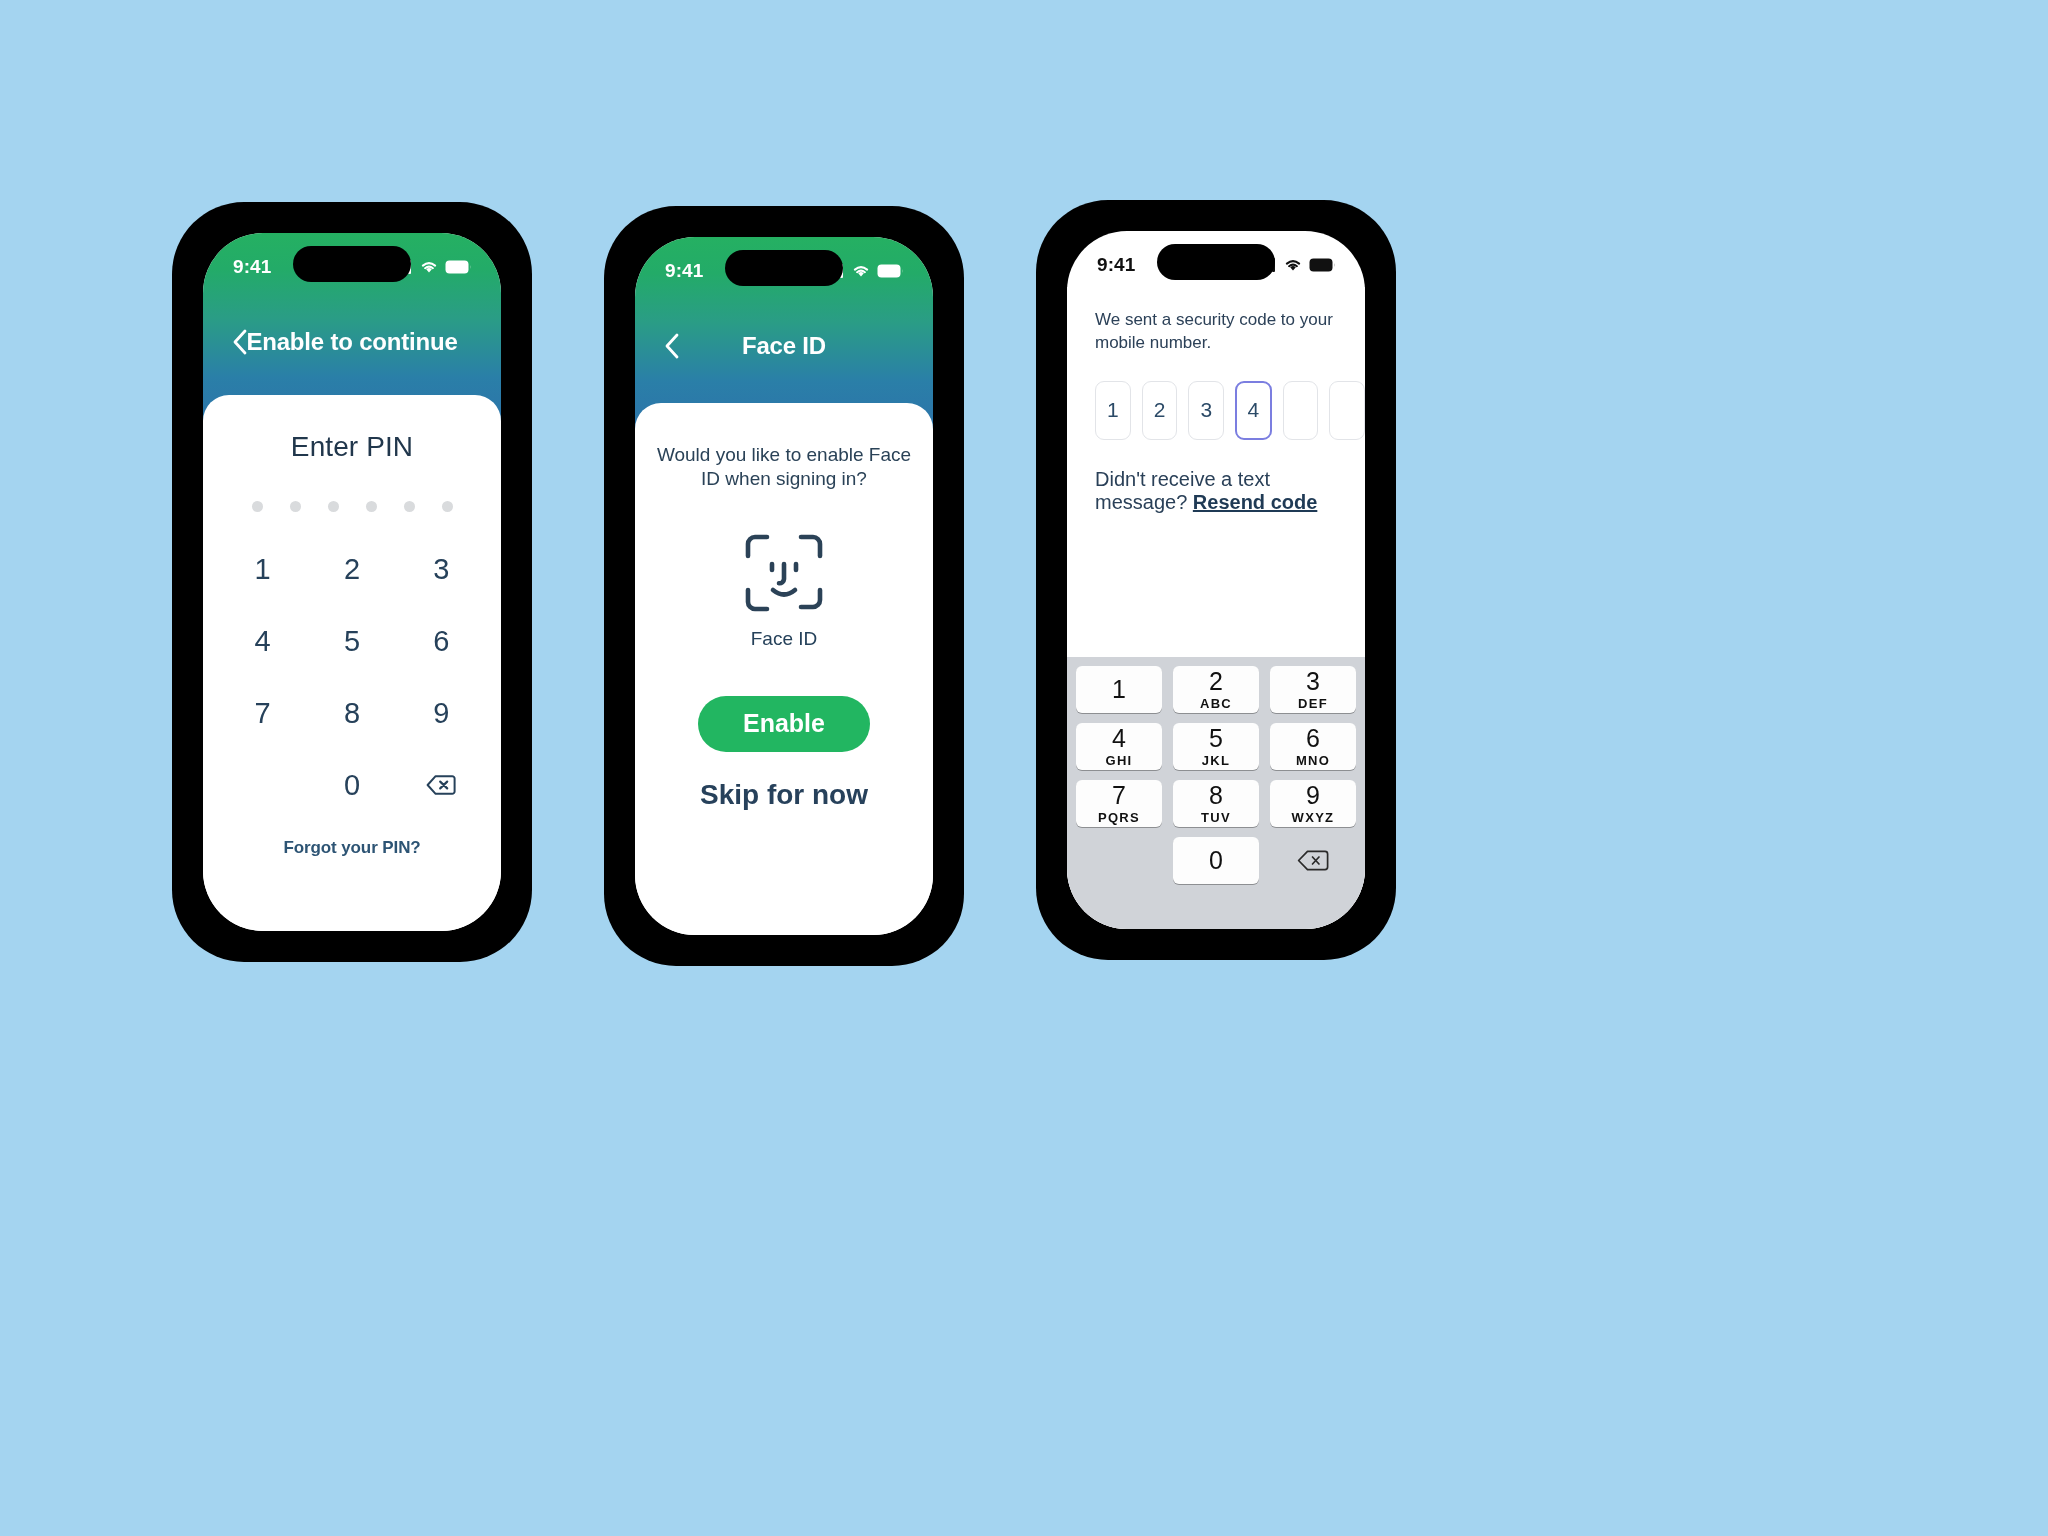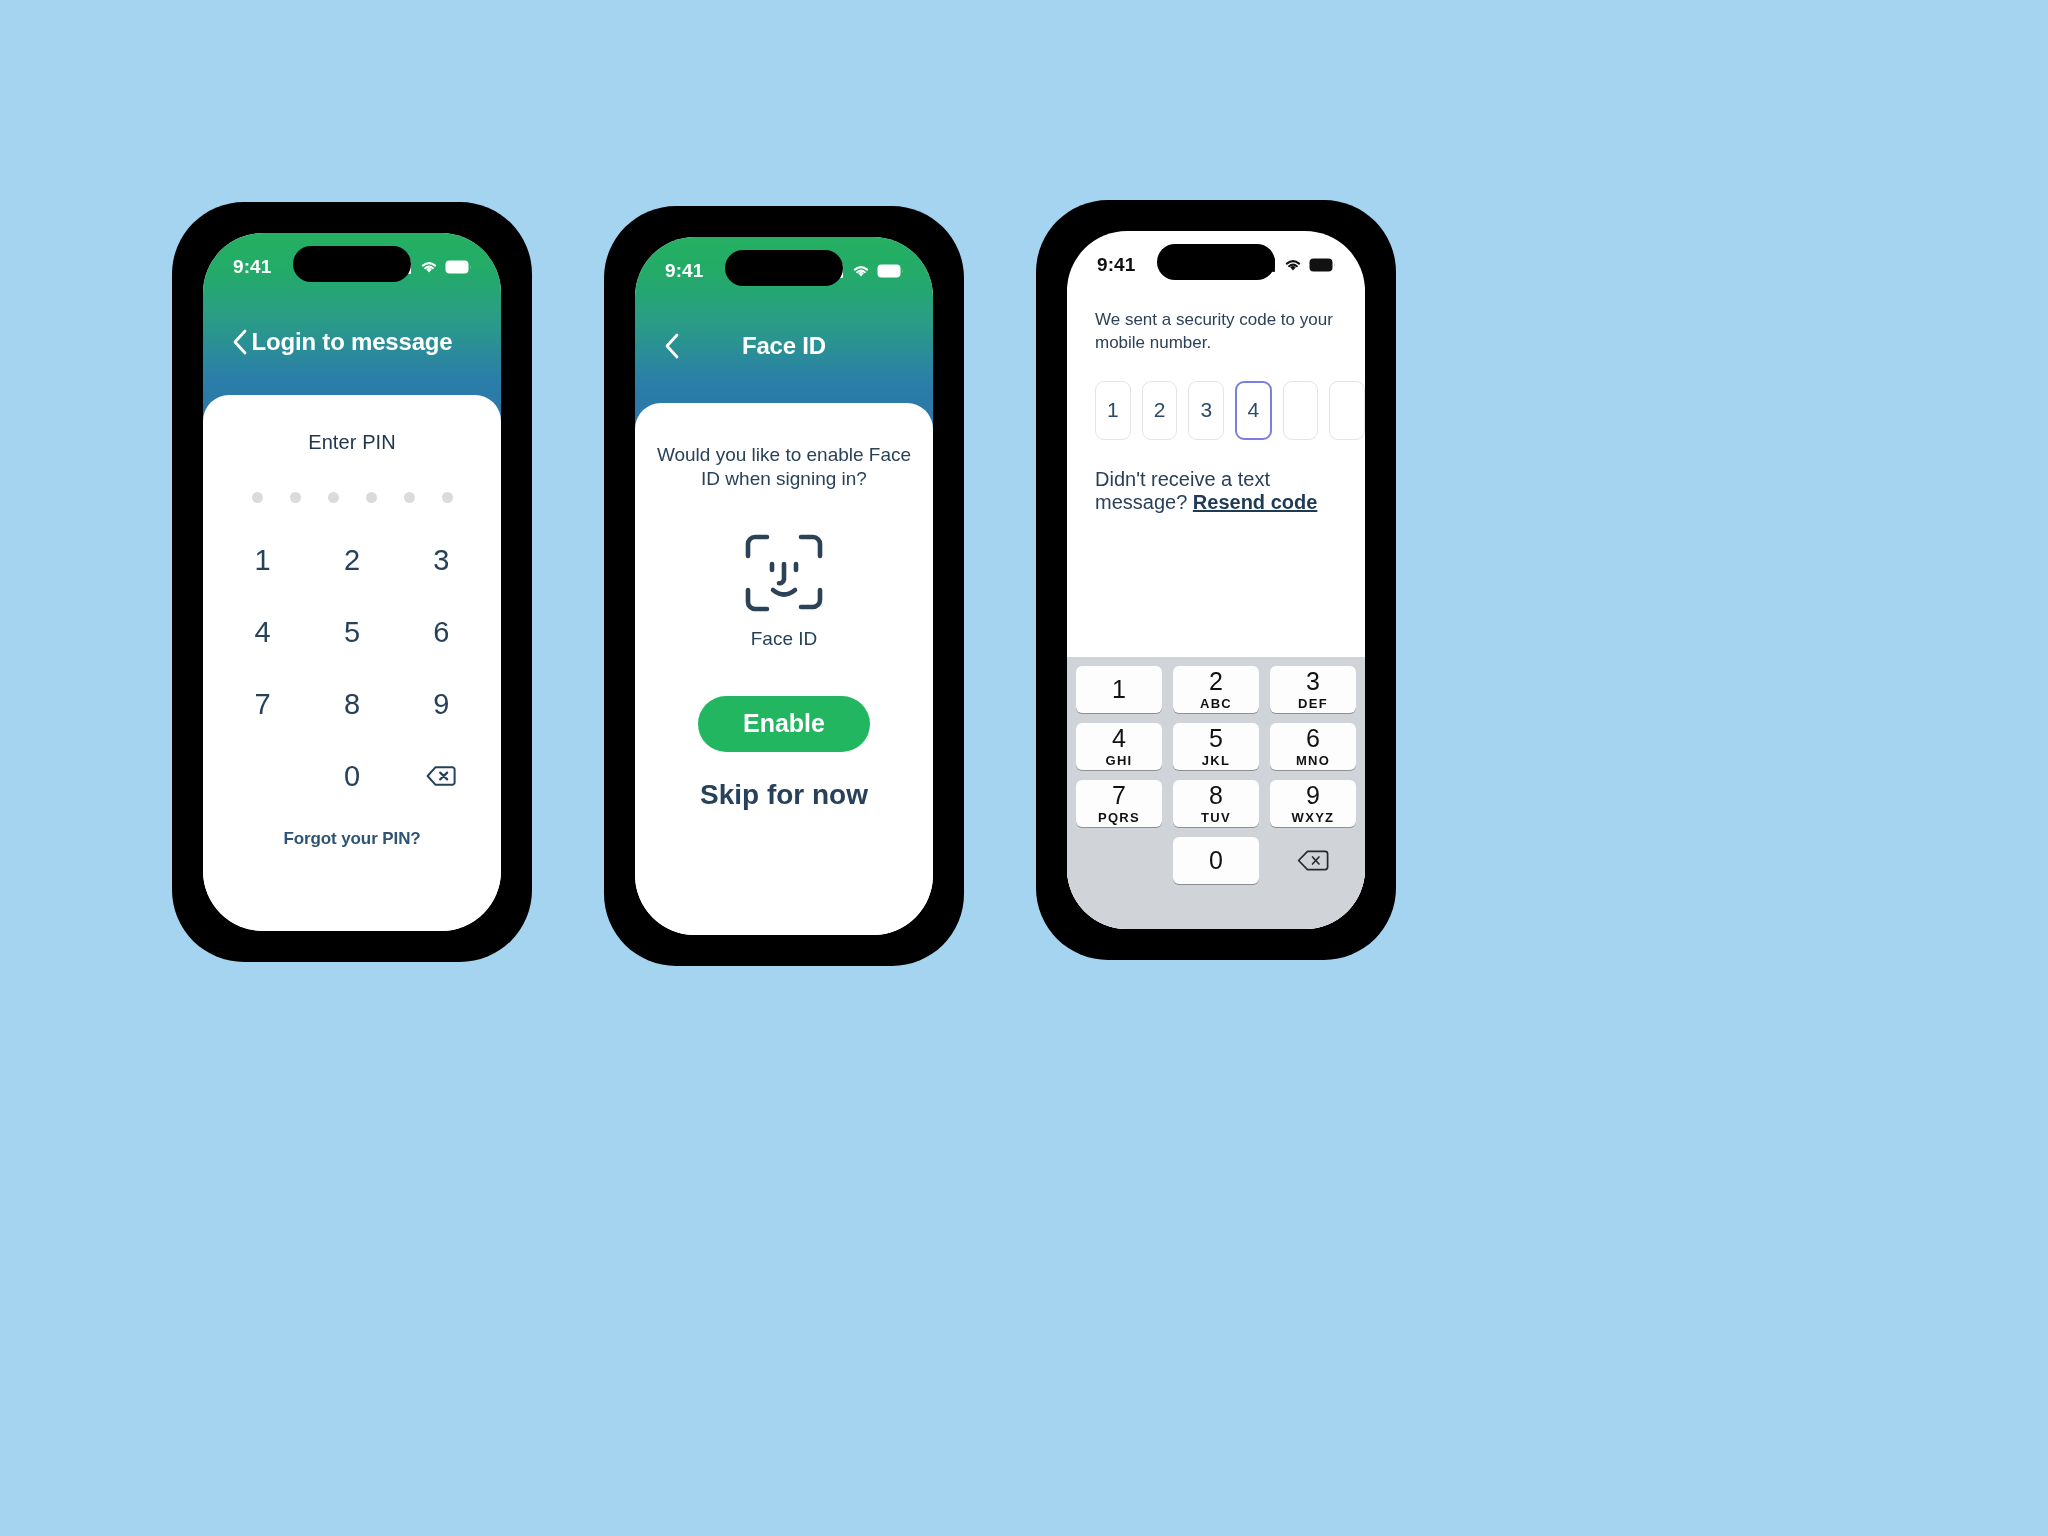--- a/index.html
+++ b/index.html
@@ -119,21 +119,21 @@
     background: #fff;
     border-radius: 26px 26px 0 0;
     z-index: 3;
   }
   #phone1 .sheet { top: 162px; bottom: 0; }
   #phone2 .sheet { top: 166px; bottom: 0; }
 
   
   .pin-label {
     text-align: center;
-    font-size: 20px;
+    font-size: 28px;
     color: #21374c;
     margin-top: 36px;
     letter-spacing: 0.1px;
   }
   .pin-dots {
     display: flex;
     justify-content: center;
     gap: 27px;
     margin-top: 38px;
   }
@@ -369,21 +369,21 @@
         </span>
       </div>
       <div class="dyn-island"></div>
 
       <div class="navbar">
         <span class="nav-back">
           <svg width="16" height="26" viewBox="0 0 16 26">
             <path d="M13 2 L3 13 L13 24" stroke="#fff" stroke-width="2.8" fill="none" stroke-linecap="round" stroke-linejoin="round"></path>
           </svg>
         </span>
-        <span class="nav-title">Login to message</span>
+        <span class="nav-title">Enable to continue</span>
       </div>
 
       <div class="sheet">
         <div class="pin-label">Enter PIN</div>
 
         <div class="pin-dots">
           <span class="pin-dot"></span>
           <span class="pin-dot"></span>
           <span class="pin-dot"></span>
           <span class="pin-dot"></span>

